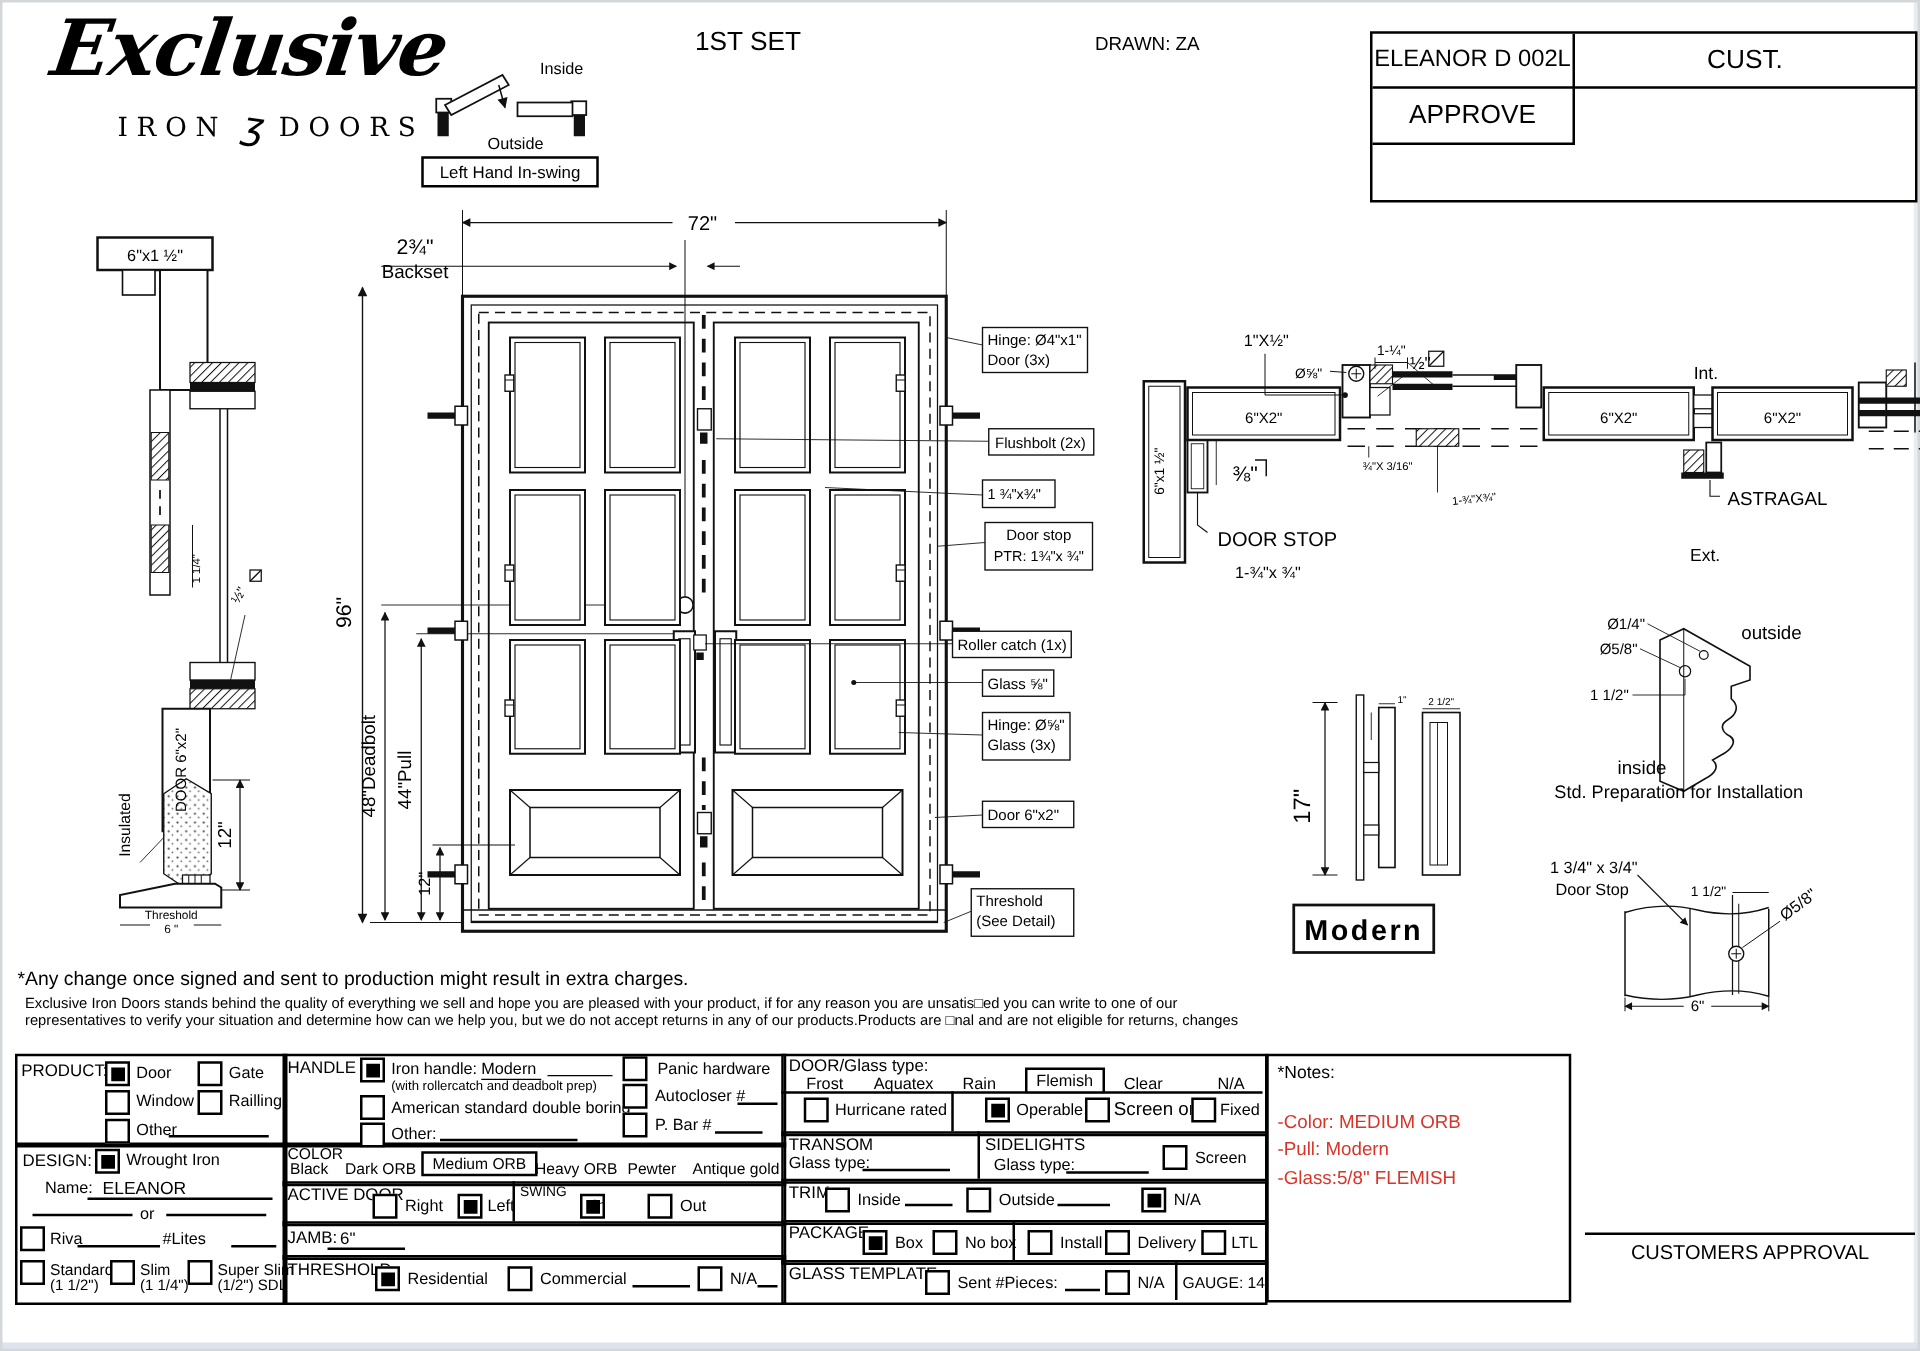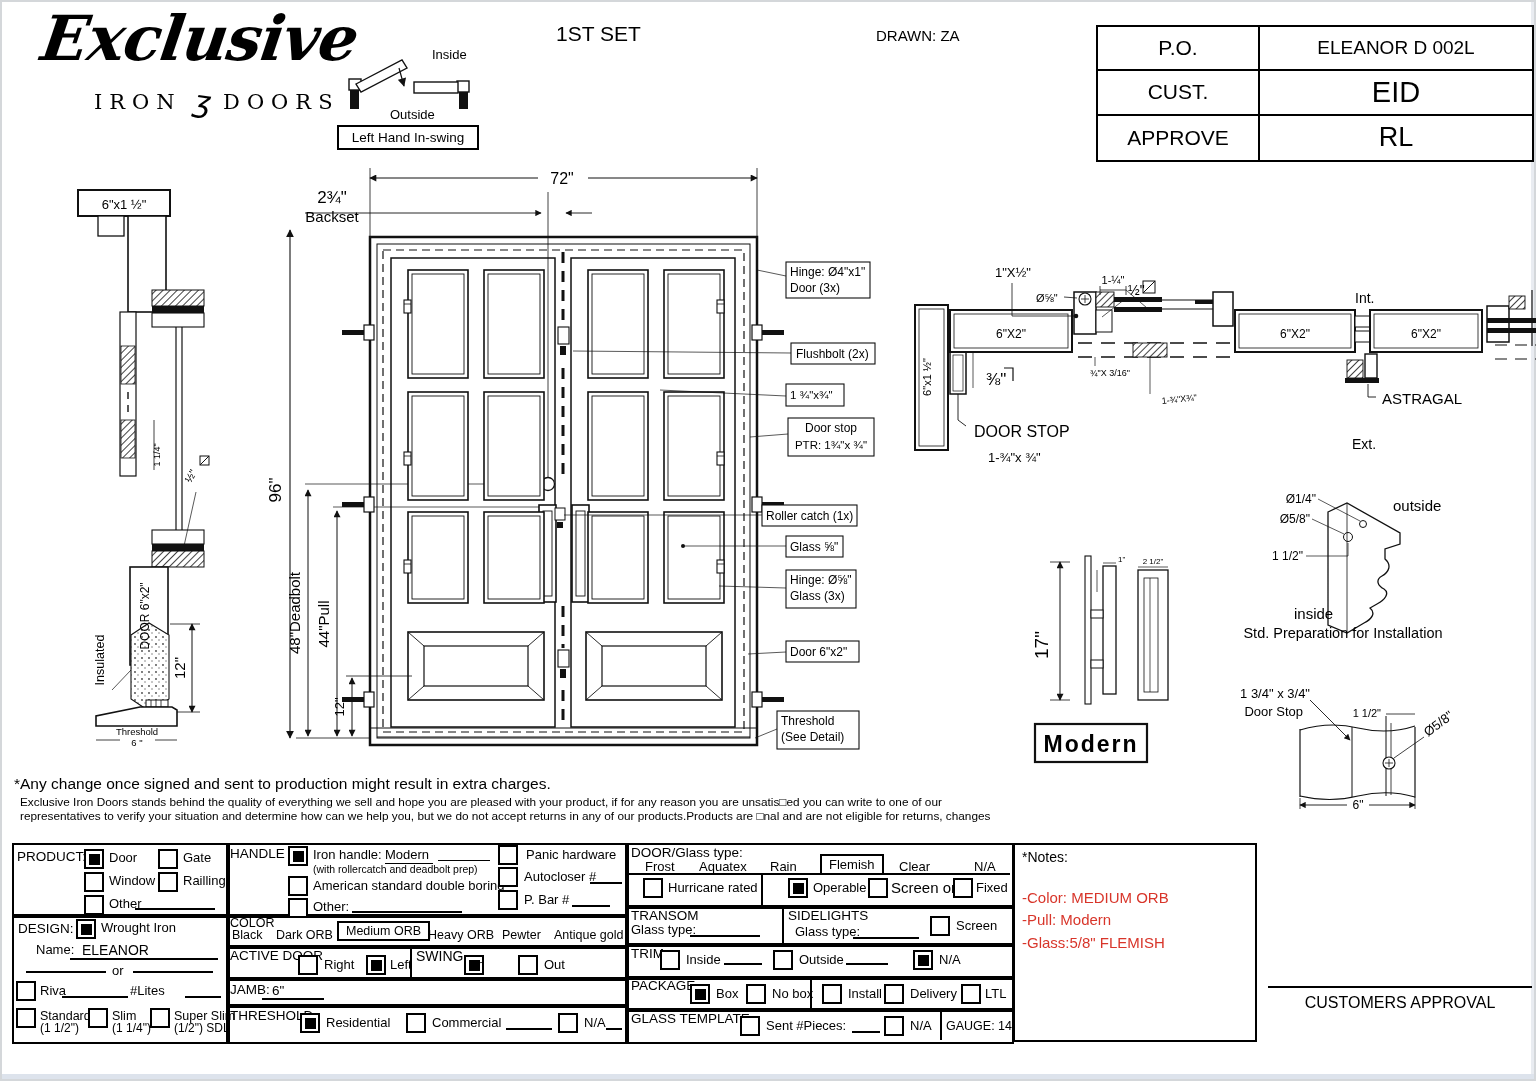--- a/index.html
+++ b/index.html
@@ -42,26 +42,23 @@
     <span>DOORS</span>
   </div>
   <div class="t" style="left:556px;top:22px;font-size:21px">1ST SET</div>
   <div class="t" style="left:876px;top:27px;font-size:15px">DRAWN: ZA</div>
 
   <div class="t" style="left:432px;top:48px;font-size:13px">Inside</div>
   <div class="t" style="left:390px;top:108px;font-size:13px">Outside</div>
   <div class="box" style="left:337px;top:125px;width:138px;height:21px;text-align:center;font-size:13.5px;line-height:21px">Left Hand In-swing</div>
 
   <div class="potable">
-    <div>P.O.</div>
     <div class="v1">ELEANOR D 002L</div>
     <div>CUST.</div>
-    <div class="v2">EID</div>
     <div>APPROVE</div>
-    <div class="v3">RL</div>
   </div>
 
   <svg width="1536" height="840" viewBox="0 0 1536 840">
     <defs>
       <marker id="ar" viewBox="0 0 10 10" refX="9" refY="5" markerWidth="9" markerHeight="7" orient="auto-start-reverse">
         <path d="M0,0 L10,5 L0,10 z" fill="#111"></path>
       </marker>
       <pattern id="hx" width="5" height="5" patternUnits="userSpaceOnUse" patternTransform="rotate(45)">
         <rect width="5" height="5" fill="#fff"></rect>
           <line x1="0" y1="0" x2="0" y2="5" stroke="#111" stroke-width="1.6"></line>
@@ -521,21 +518,21 @@
   <div class="optbox" style="left:337px;top:921px;font-size:12.5px">Medium ORB</div>
   <div class="t" style="left:428px;top:928px;font-size:12.5px">Heavy ORB</div>
   <div class="t" style="left:502px;top:928px;font-size:12.5px">Pewter</div>
   <div class="t" style="left:554px;top:928px;font-size:12.5px">Antique gold</div>
 
   <div class="t" style="left:230px;top:948px;font-size:13.5px">ACTIVE DOOR</div>
   <div class="cb" style="left:298px;top:955px"></div>
   <div class="t" style="left:324px;top:958px">Right</div>
   <div class="cb on" style="left:366px;top:955px"></div>
   <div class="t" style="left:390px;top:958px">Left</div>
-  <div class="t" style="left:416px;top:948px;font-size:14px">SWING</div>
+  <div class="t" style="left:416px;top:948px;font-size:11px">SWING</div>
   <div class="cb on" style="left:464px;top:955px"></div>
   <div class="t" style="left:474px;top:958px">In</div>
   <div class="cb" style="left:518px;top:955px"></div>
   <div class="t" style="left:544px;top:958px">Out</div>
 
   <div class="t" style="left:230px;top:982px;font-size:13.5px">JAMB:</div>
   <div class="t" style="left:272px;top:983px;font-size:13.5px">6"</div>
   <div class="ul" style="left:262px;top:998px;width:62px"></div>
 
   <div class="t" style="left:230px;top:1008px;font-size:13.5px">THRESHOLD</div>

